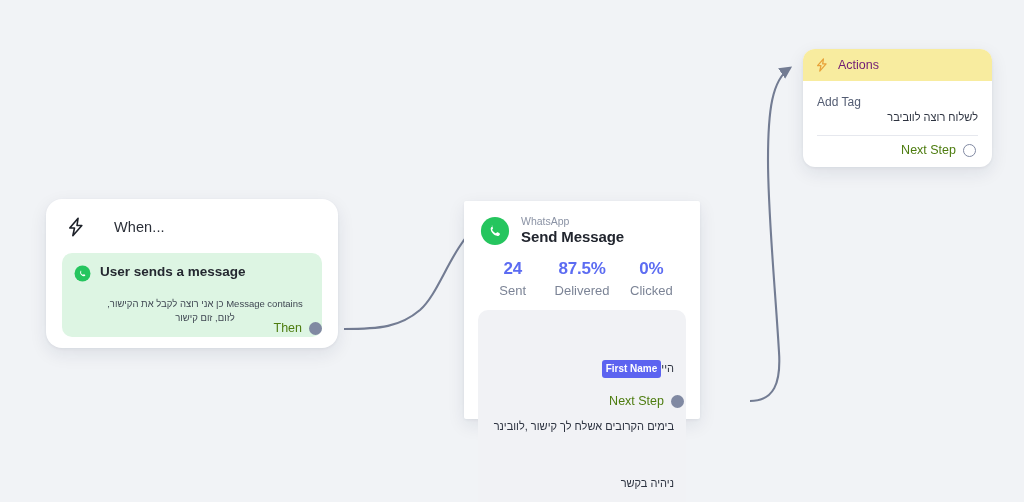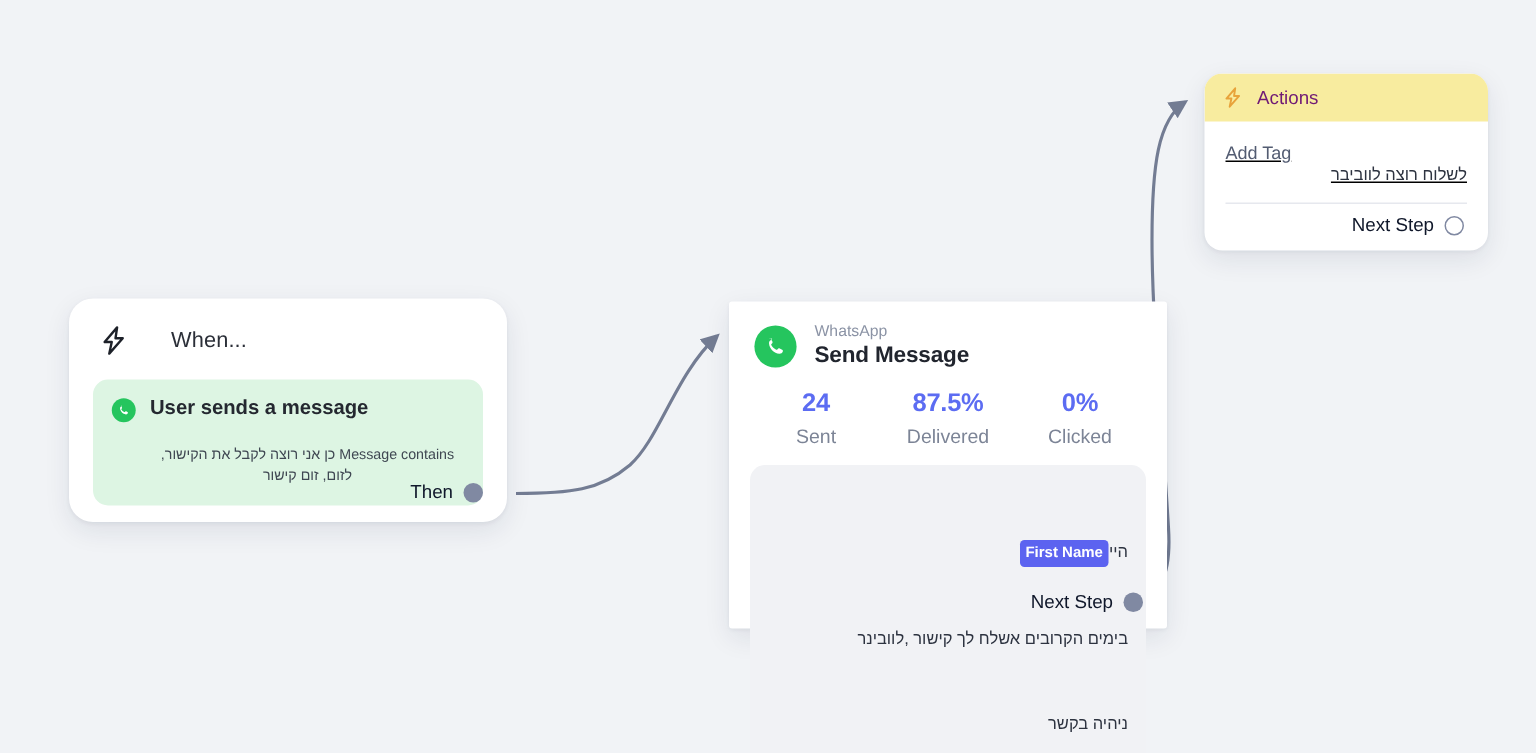--- a/index.html
+++ b/index.html
@@ -33,26 +33,26 @@
     border-radius: 10px;
     padding: 11px 12px 12px 12px;
     display: flex; gap: 9px; align-items: flex-start;
   }
   .wa-mini { width: 17px; height: 17px; flex: 0 0 auto; margin-top: 1px; }
   .trigger-title { font-size: 13.5px; font-weight: bold; color: #242830; line-height: 1.25; }
   .trigger-sub { font-size: 9.5px; color: #3f4752; line-height: 1.5; margin-top: 16px; direction: rtl; text-align: center; }
 
   
   .port-row { position: absolute; right: 16px; display: flex; align-items: center; gap: 7px; }
-  .port-label { font-size: 12.5px; color: #0f172a; }
+  .port-label { font-size: 12.5px; color: #4d7c0f; }
   .port-dot { width: 13px; height: 13px; border-radius: 50%; background: #8089a2; }
   .port-dot.hollow { background: transparent; border: 1.6px solid #8089a2; }
 
   
-  #whatsapp-card { left: 486px; top: 201px; width: 292px; height: 218px; border-radius: 2px; }
+  #whatsapp-card { left: 464px; top: 201px; width: 236px; height: 218px; border-radius: 2px; }
   .wa-head { display: flex; align-items: center; gap: 11px; padding: 14px 0 0 16px; }
   .wa-logo { width: 30px; height: 30px; flex: 0 0 auto; }
   .wa-app { font-size: 10.5px; color: #8b93a5; line-height: 1.25; }
   .wa-title { font-size: 15px; font-weight: bold; color: #21252e; line-height: 1.2; letter-spacing: -.1px; }
 
   .stats { display: flex; padding: 13px 14px 0 14px; }
   .stat { flex: 1; text-align: center; }
   .stat-value { font-size: 17px; font-weight: bold; color: #5c6cf2; letter-spacing: -.2px; }
   .stat-label { font-size: 13px; color: #7c8496; margin-top: 4px; }
 
@@ -70,21 +70,21 @@
   }
 
   
   #actions-card { left: 803px; top: 49px; width: 189px; height: 118px; border-radius: 12px; overflow: hidden; }
   .actions-head {
     background: #f8ec9f; height: 32px;
     display: flex; align-items: center; gap: 9px; padding-left: 12px;
   }
   .bolt-amber { width: 14px; height: 16px; flex: 0 0 auto; }
   .actions-head-label { font-size: 12.5px; color: #701a75; }
-  .actions-body { padding: 14px 14px 16px 14px; text-decoration: underline; }
+  .actions-body { padding: 14px 14px 16px 14px; }
   .action-label { font-size: 12px; color: #535c72; }
   .action-value { font-size: 11px; color: #2d3340; direction: rtl; text-align: right; margin-top: 2px; }
   .divider { height: 1px; background: #e6e8ee; margin: 12px 0 0 0; }
 </style>
 </head>
 <body>
 
 <div id="canvas">
 
   <svg class="edges" viewBox="0 0 1024 502">

